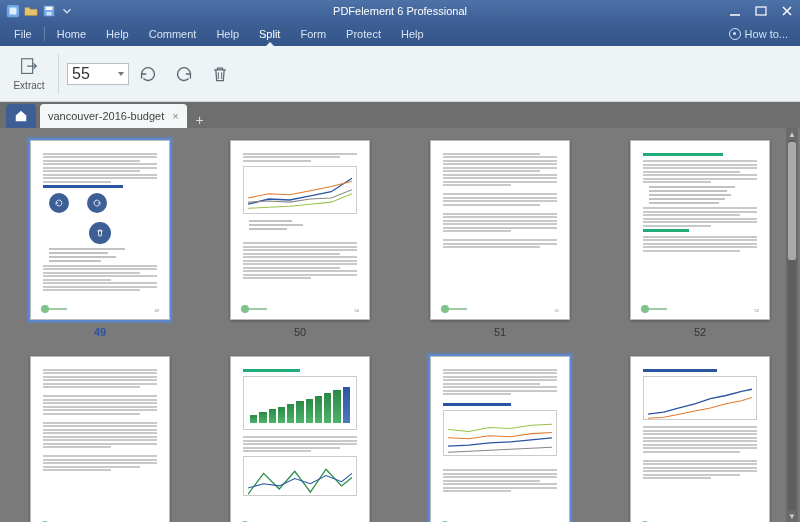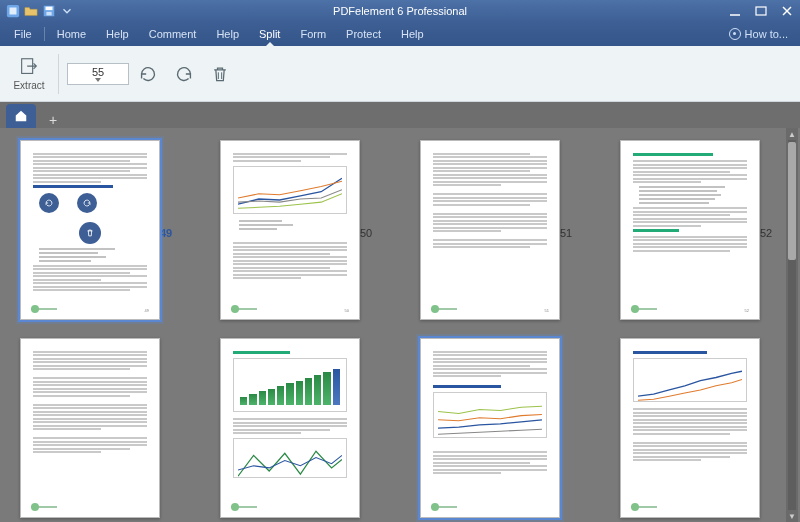--- a/index.html
+++ b/index.html
@@ -22,36 +22,36 @@
   .menubar .howto { margin-left:auto; display:flex; align-items:center; gap:4px; padding-right:8px; color:#cfe0f6;justify-content:flex-end;}
   .menubar .howto .dot{ width:12px;height:12px;border:1px solid #cfe0f6;border-radius:50%; position:relative;}
   .menubar .howto .dot::after{content:"";position:absolute;width:3px;height:3px;background:#cfe0f6;border-radius:50%;left:3px;top:3px;}
 
   
   .ribbon { height: 56px; background:#eef3f5; border-bottom:1px solid #cfd8dc; display:flex; align-items:center; padding:4px 8px; gap:2px;}
   .rb-btn { display:flex; flex-direction:column; align-items:center; justify-content:center; width:42px; height:48px; font-size:10px; color:#555; border:1px solid transparent; border-radius:2px;}
   .rb-btn .ic { width:22px; height:22px; margin-bottom:2px; }
   .rb-btn.highlight { border:2px solid #e53935; background:#fff; }
   .rb-sep { width:1px; height:40px; background:#d0d7db; margin:0 6px;}
-  .pagebox { width:62px; height:22px; border:1px solid #b6c0c6; background:#fff; font-size:11px; padding:2px 4px; color:#333; display:flex; align-items:center; justify-content:space-between;flex-direction:column;}
+  .pagebox { width:62px; height:22px; border:1px solid #b6c0c6; background:#fff; font-size:16px; padding:2px 4px; color:#333; display:flex; align-items:center; justify-content:space-between;}
   .pagebox .caret{ width:0;height:0;border-left:3px solid transparent;border-right:3px solid transparent;border-top:4px solid #777;}
   .ribbon .round { width:26px;height:26px; display:flex;align-items:center;justify-content:center; margin:0 4px;}
   .ribbon svg { display:block; }
 
   
   .tabstrip { height:26px; background:#6e6e6e; display:flex; align-items:flex-end; padding-left:6px; }
   .home-tab { width:30px; height:24px; background:#3d5f95; border-radius:4px 4px 0 0; display:flex;align-items:center;justify-content:center; margin-right:4px;}
   .doc-tab { height:24px; background:#f4f7f8; border-radius:4px 4px 0 0; display:flex; align-items:center; padding:0 8px; font-size:11px; color:#444; gap:8px;}
   .doc-tab .x{ color:#888; font-size:11px;}
   .new-tab { width:20px; text-align:center; color:#ddd; font-size:14px; padding-left:6px;}
 
   
   .thumb-area { height: calc(522px - 22px - 24px - 56px - 26px); background:#7a7a7a; overflow:hidden; padding:12px 20px 0; position:relative;}
   .thumb-grid { display:grid; grid-template-columns: repeat(4, 1fr); gap:18px 40px; }
-  .thumb-cell { display:flex; align-items:center; }
+  .thumb-cell { display:flex; flex-direction:column; align-items:center; }
   .page-thumb { width:140px; height:180px; background:#fff; border:1px solid #bbb; box-shadow:0 1px 3px rgba(0,0,0,0.3); position:relative; overflow:hidden; padding:10px 12px; font-size:3px; line-height:1.3; color:#666;}
   .page-thumb.selected { outline:2px solid #5b86d1; box-shadow:0 0 0 4px rgba(91,134,209,.25);}
   .page-num { margin-top:6px; font-size:11px; color:#333; }
   .page-num.selected { color:#2a55a0; font-weight:bold;}
   
   .ln { height:2px; background:#888; margin:1.5px 0; opacity:.45;}
   .ln.s{width:60%;} .ln.m{width:85%;} .ln.l{width:100%;}
   .hd { height:3px; background:#2a7; margin:2px 0 4px; width:70%;}
   .hd.blue{ background:#2a55a0;}
   .chart { height:48px; border:1px solid #ccc; margin:4px 0 6px; position:relative; background:linear-gradient(#fff,#fff);}
@@ -174,20 +174,24 @@
       </svg>
   </div>
 </div>
 
 <div class="tabstrip">
   <div class="home-tab">
     <svg width="14" height="14" viewBox="0 0 24 24">
         <path d="M3 11l9-8 9 8v10H3z" fill="#fff"></path>
       </svg>
   </div>
+  <div class="doc-tab">
+    <span>vancouver-2016-budget</span>
+    <span class="x">×</span>
+  </div>
   <div class="new-tab">+</div>
 </div>
 
 <div class="thumb-area">
   <div class="thumb-grid">
 
     <div class="thumb-cell">
       <div class="page-thumb selected">
         <div class="ln l"></div>
           <div class="ln l"></div>

